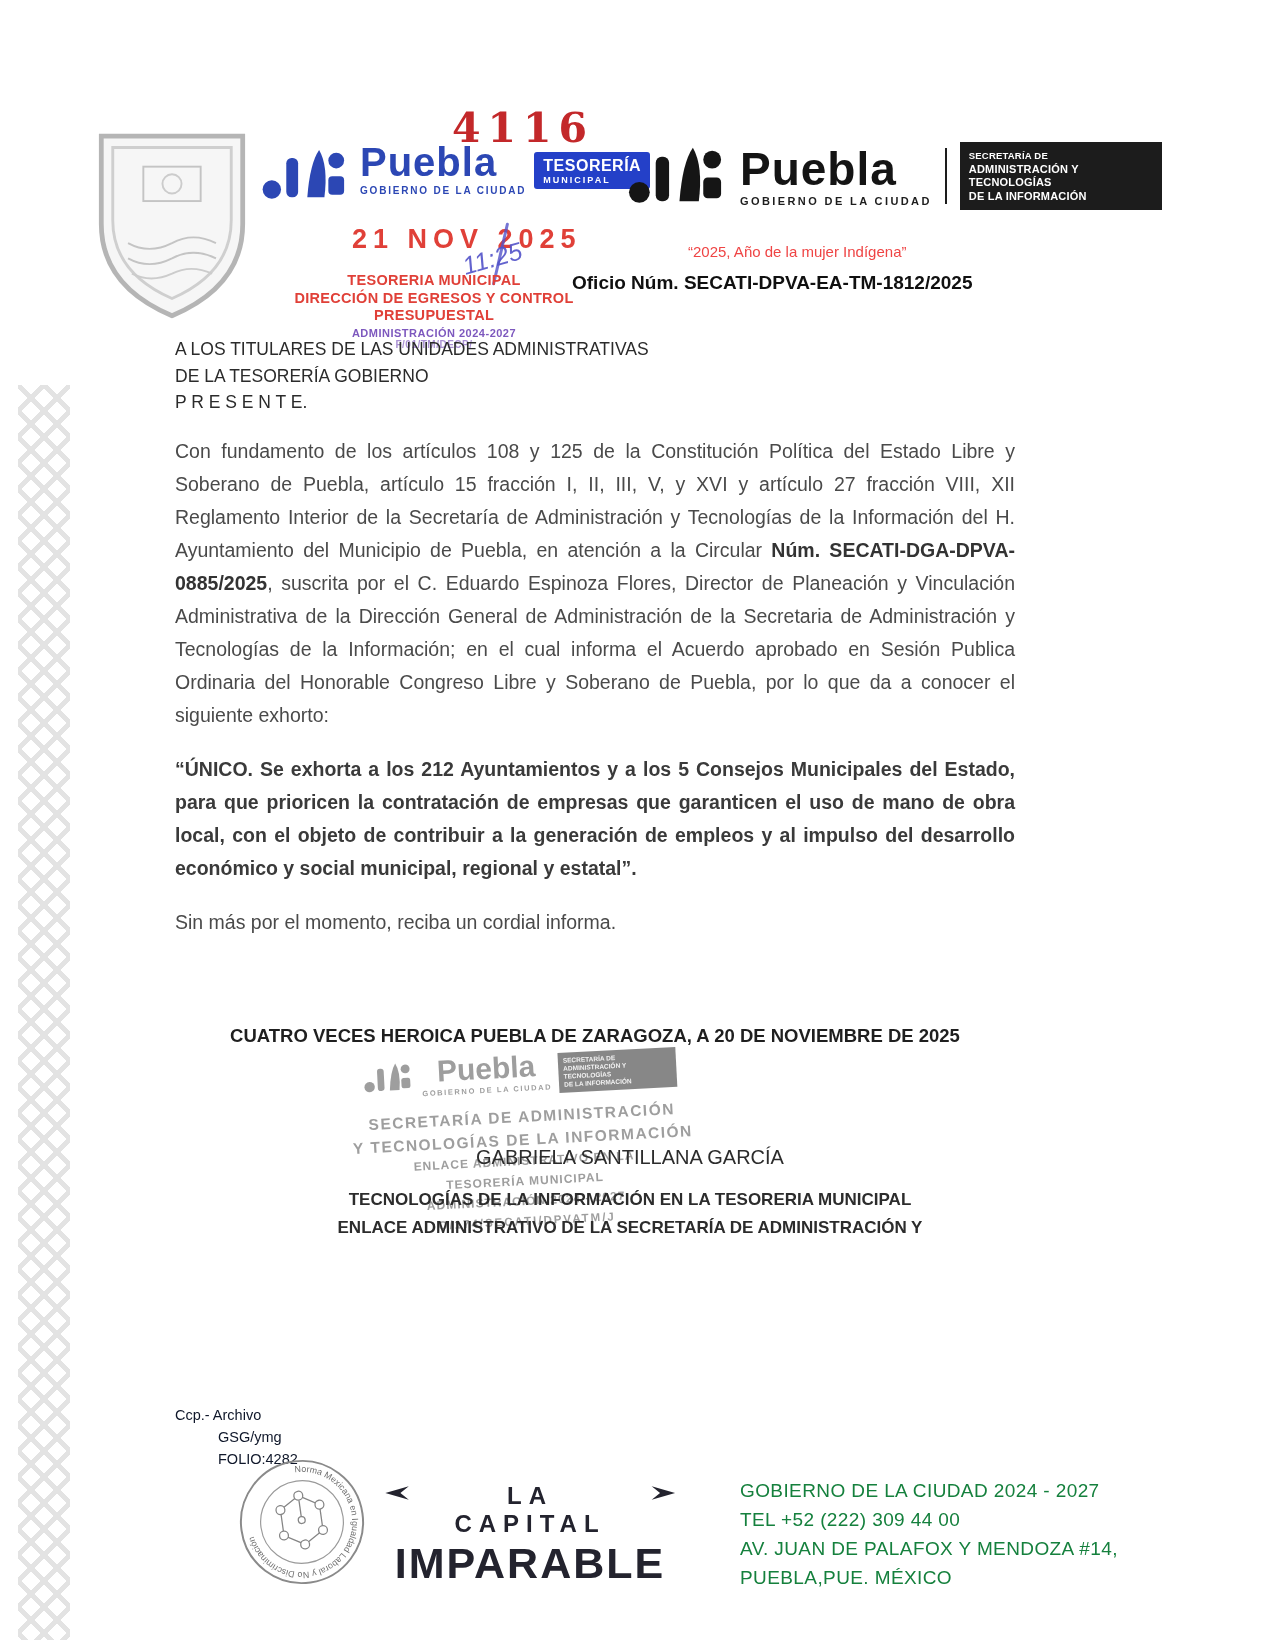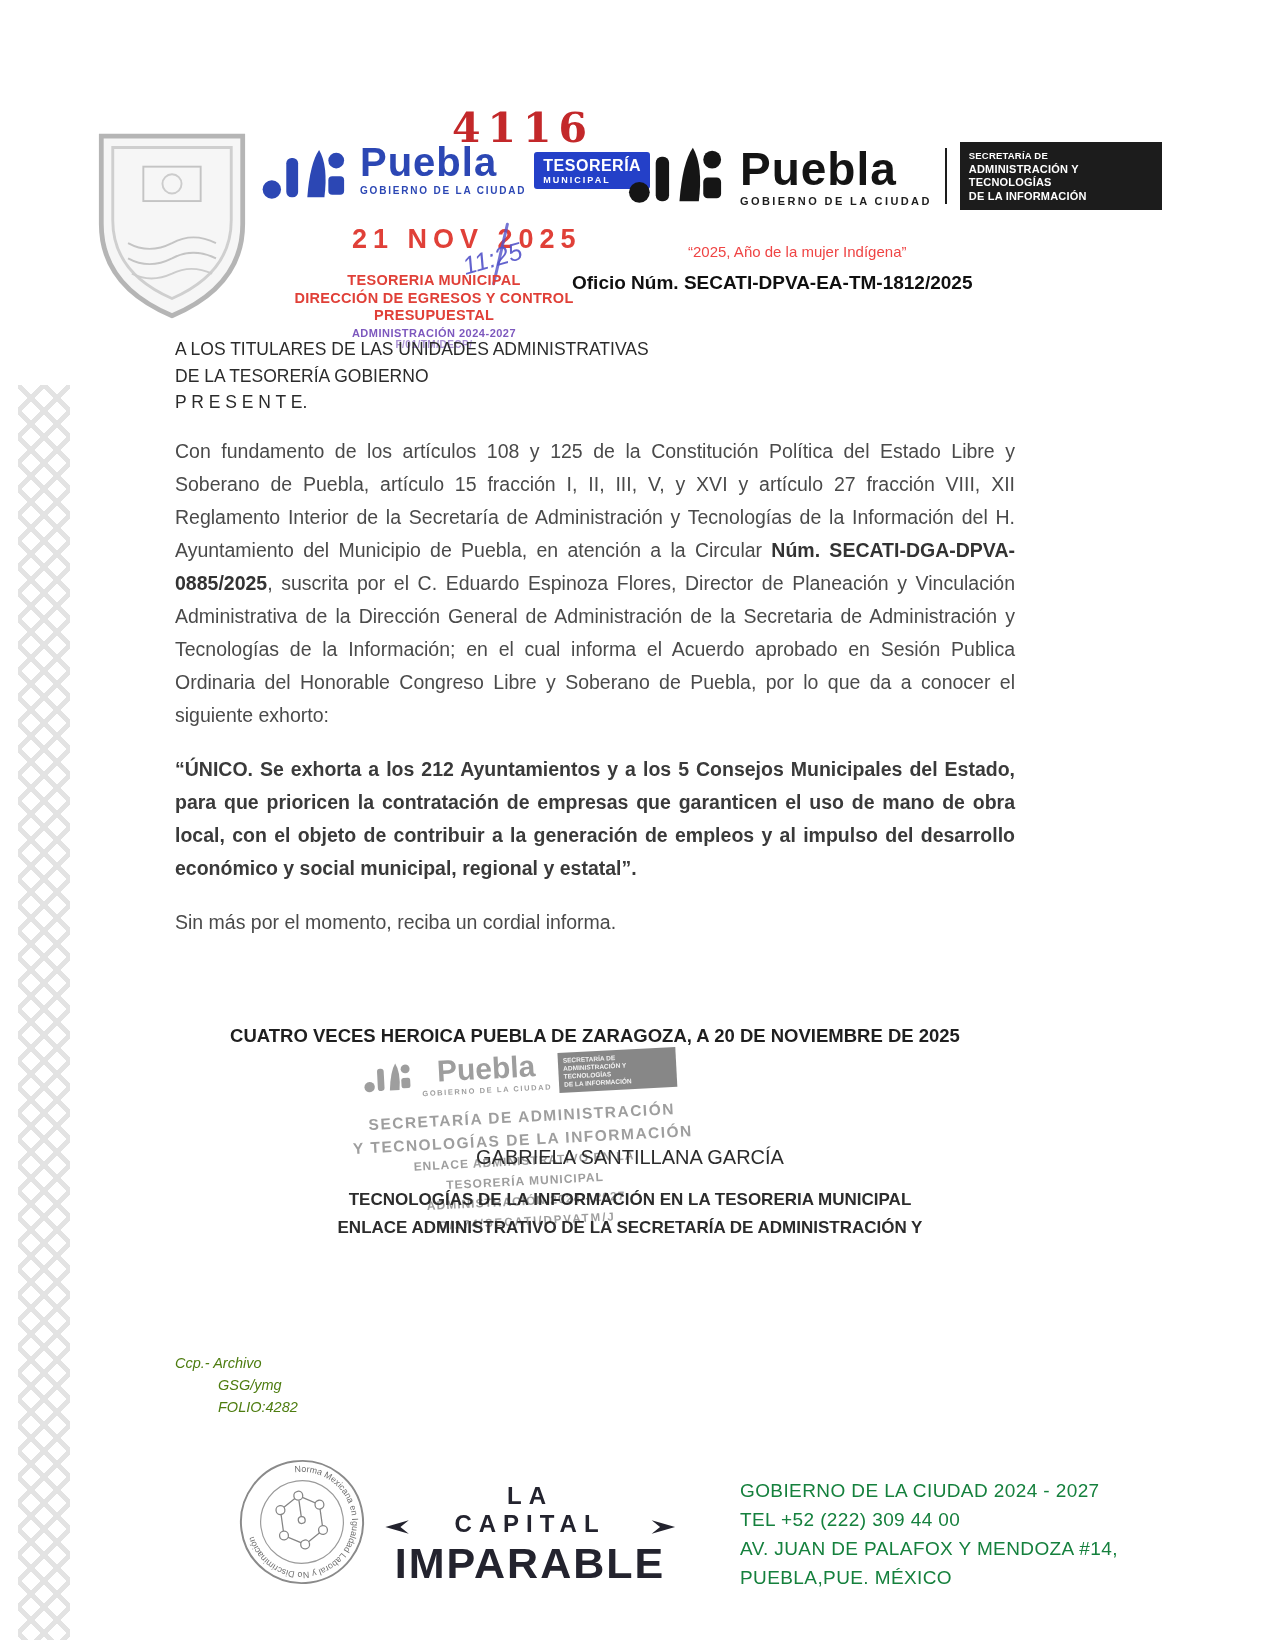--- a/index.html
+++ b/index.html
@@ -82,27 +82,27 @@
   .mini-box div{ font-size:6.5px; font-weight:800; line-height:8px; }
   .stamp-lines{ margin-top:10px; font-weight:700; }
   .stamp-lines .sl{ font-size:15.5px; letter-spacing:1.5px; line-height:23px; }
   .stamp-lines .sl-small{ font-size:12px; letter-spacing:1px; line-height:20px; }
   .stamp-lines .sl-code{ font-size:11.5px; letter-spacing:2px; line-height:20px; }
 
   .signature{ position:absolute; left:205px; top:1146px; width:850px; text-align:center; color:#2c2c2c; z-index:2; }
   .sig-name{ font-size:20px; font-weight:400; margin-bottom:17px; }
   .sig-title{ font-size:17px; font-weight:700; line-height:28px; }
 
-  .ccp{ position:absolute; left:175px; top:1352px; font-size:14.5px; color:#4d7c0f; line-height:22px;font-style:italic; }
+  .ccp{ position:absolute; left:175px; top:1404px; font-size:14.5px; color:#0f172a; line-height:22px; }
   .ccp .indent{ padding-left:43px; }
 
   .seal{ position:absolute; left:238px; top:1458px; width:128px; height:128px; transform:rotate(-8deg); }
 
   .capital-logo{ position:absolute; left:382px; top:1482px; width:296px; text-align:center; color:#23232e; }
-  .cap-row{ display:flex; align-items:flex-end; justify-content:center; gap:20px; }
+  .cap-row{ display:flex; align-items:flex-start; justify-content:center; gap:20px; }
   .cap-text{ font-weight:800; font-size:24px; letter-spacing:7px; }
   .imparable{ font-size:43px; font-weight:800; letter-spacing:2px; margin-top:1px; }
 
   .footer-right{ position:absolute; left:740px; top:1476px; font-size:19px; line-height:29px; color:#15803d; letter-spacing:.4px; }
 </style>
 </head>
 <body>
 
 <div class="page">
 

